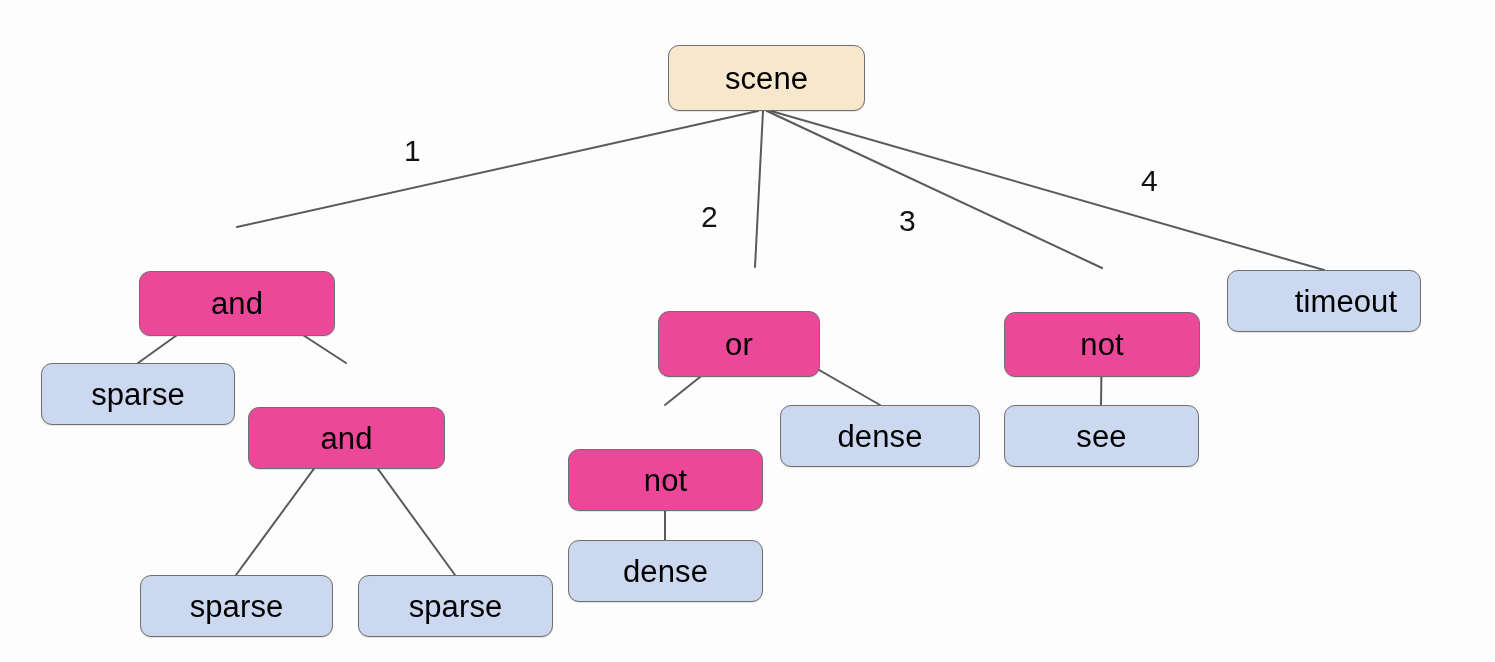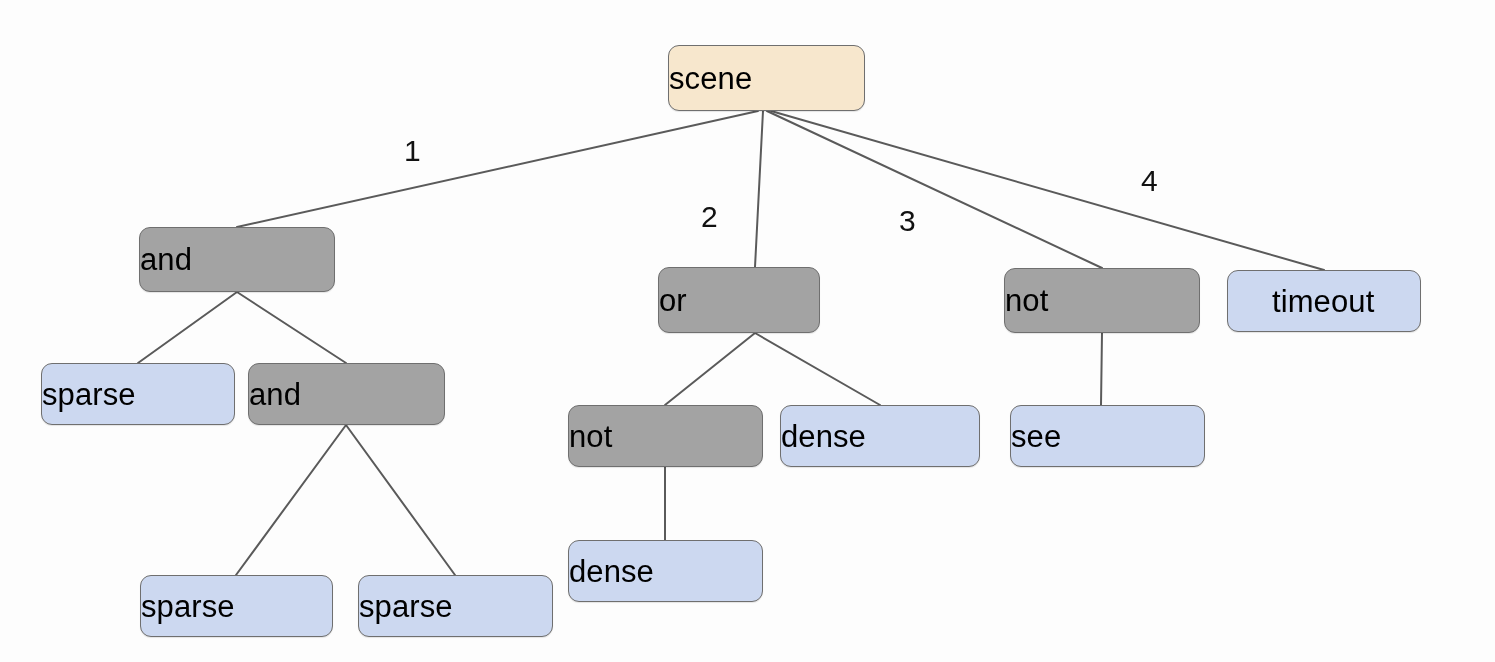--- a/index.html
+++ b/index.html
@@ -22,33 +22,33 @@
     top: 0;
     width: 1495px;
     height: 662px;
     pointer-events: none;
   }
   .node {
     position: absolute;
     box-sizing: border-box;
     display: flex;
     align-items: center;
-    justify-content: flex-start;
+    justify-content: center;
     border: 1.6px solid #6f6f6f;
     border-radius: 11px;
     color: #000000;
     font-family: "Liberation Sans", sans-serif;
     font-size: 31px;
     line-height: 1;
     letter-spacing: 0.1px;
     white-space: nowrap;
     box-shadow: 0 1px 1px rgba(0,0,0,0.10);
   }
   .node.root    { background: #f7e7cd; }
-  .node.op      { background: #a3a3a3; }
+  .node.op      { background: #ec4899; margin-top: 44px; }
   .node.leaf    { background: #ccd8f0; }
   .node .label  { pointer-events: none; }
   .edge-label {
     position: absolute;
     font-family: "Liberation Sans", sans-serif;
     font-size: 30px;
     color: #111111;
     line-height: 1;
     white-space: nowrap;
   }
@@ -94,21 +94,21 @@
       </div>
       <div class="node op" style="left: 248px; top: 363px; width: 197px; height: 62px;">
         <span class="label">and</span>
       </div>
       <div class="node op" style="left: 568px; top: 405px; width: 195px; height: 62px;">
         <span class="label">not</span>
       </div>
       <div class="node leaf" style="left: 780px; top: 405px; width: 200px; height: 62px;">
         <span class="label">dense</span>
       </div>
-      <div class="node leaf" style="left: 1004px; top: 405px; width: 195px; height: 62px; margin-left: 6px;">
+      <div class="node leaf" style="left: 1004px; top: 405px; width: 195px; height: 62px;">
         <span class="label">see</span>
       </div>
       <div class="node leaf" style="left: 568px; top: 540px; width: 195px; height: 62px;">
         <span class="label">dense</span>
       </div>
       <div class="node leaf" style="left: 140px; top: 575px; width: 193px; height: 62px;">
         <span class="label">sparse</span>
       </div>
       <div class="node leaf" style="left: 358px; top: 575px; width: 195px; height: 62px;">
         <span class="label">sparse</span>

